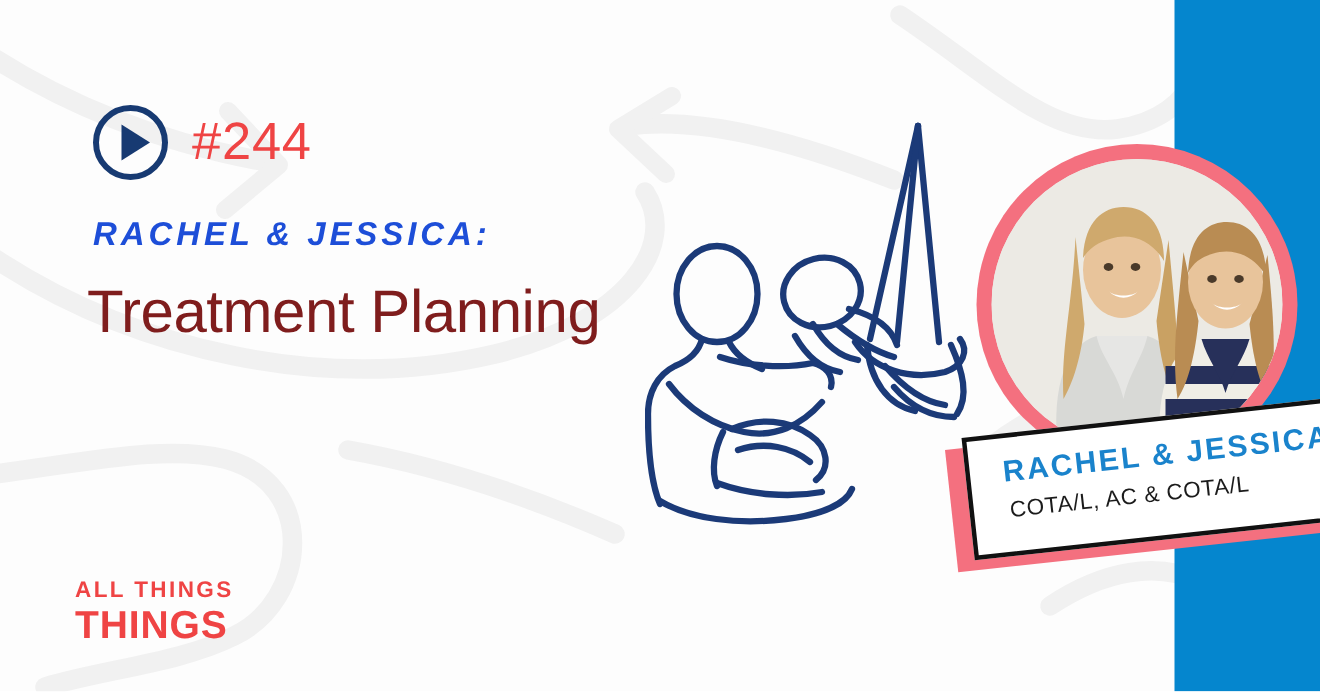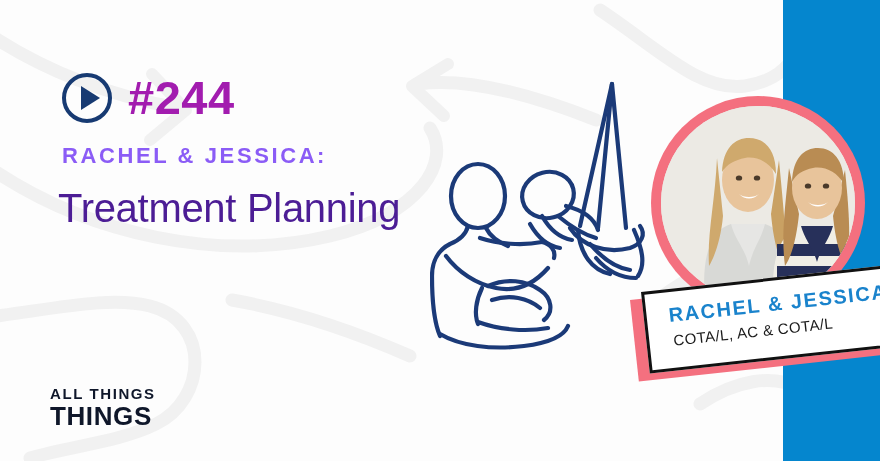--- a/index.html
+++ b/index.html
@@ -54,57 +54,58 @@
     justify-content: center;
   }
   .play-tri {
     width: 0; height: 0;
     border-left: 19px solid #173a72;
     border-top: 12px solid transparent;
     border-bottom: 12px solid transparent;
     margin-left: 6px;
   }
   .episode-num {
-    font-size: 47px;
-    font-weight: bold;
-    color: #a21caf;
+    font-size: 35px;
+    font-weight: normal;
+    color: #ef4444;
     letter-spacing: 0.5px;
   }
 
   
   .hosts-eyebrow {
     position: absolute;
     left: 62px;
     top: 143px;
     font-size: 22px;
     font-weight: bold;
-    color: #8b5cf6;
+    color: #1d4ed8;
     letter-spacing: 2.6px;
+    font-style: italic;
   }
 
   
   .title {
     position: absolute;
     left: 58px;
     top: 182px;
     width: 420px;
     font-size: 40px;
     line-height: 1.33;
     font-weight: 300;
-    color: #4c1d95;
+    color: #7f1d1d;
     letter-spacing: -0.3px;
   }
   .title .line { display: block; white-space: nowrap; }
 
   
   .brand {
     position: absolute;
     left: 50px;
     top: 386px;
-    color: #0f172a;
+    color: #ef4444;
   }
   .brand-top {
     font-size: 15px;
     font-weight: bold;
     letter-spacing: 1.6px;
     line-height: 1;
   }
   .brand-bottom {
     font-size: 26px;
     font-weight: bold;

